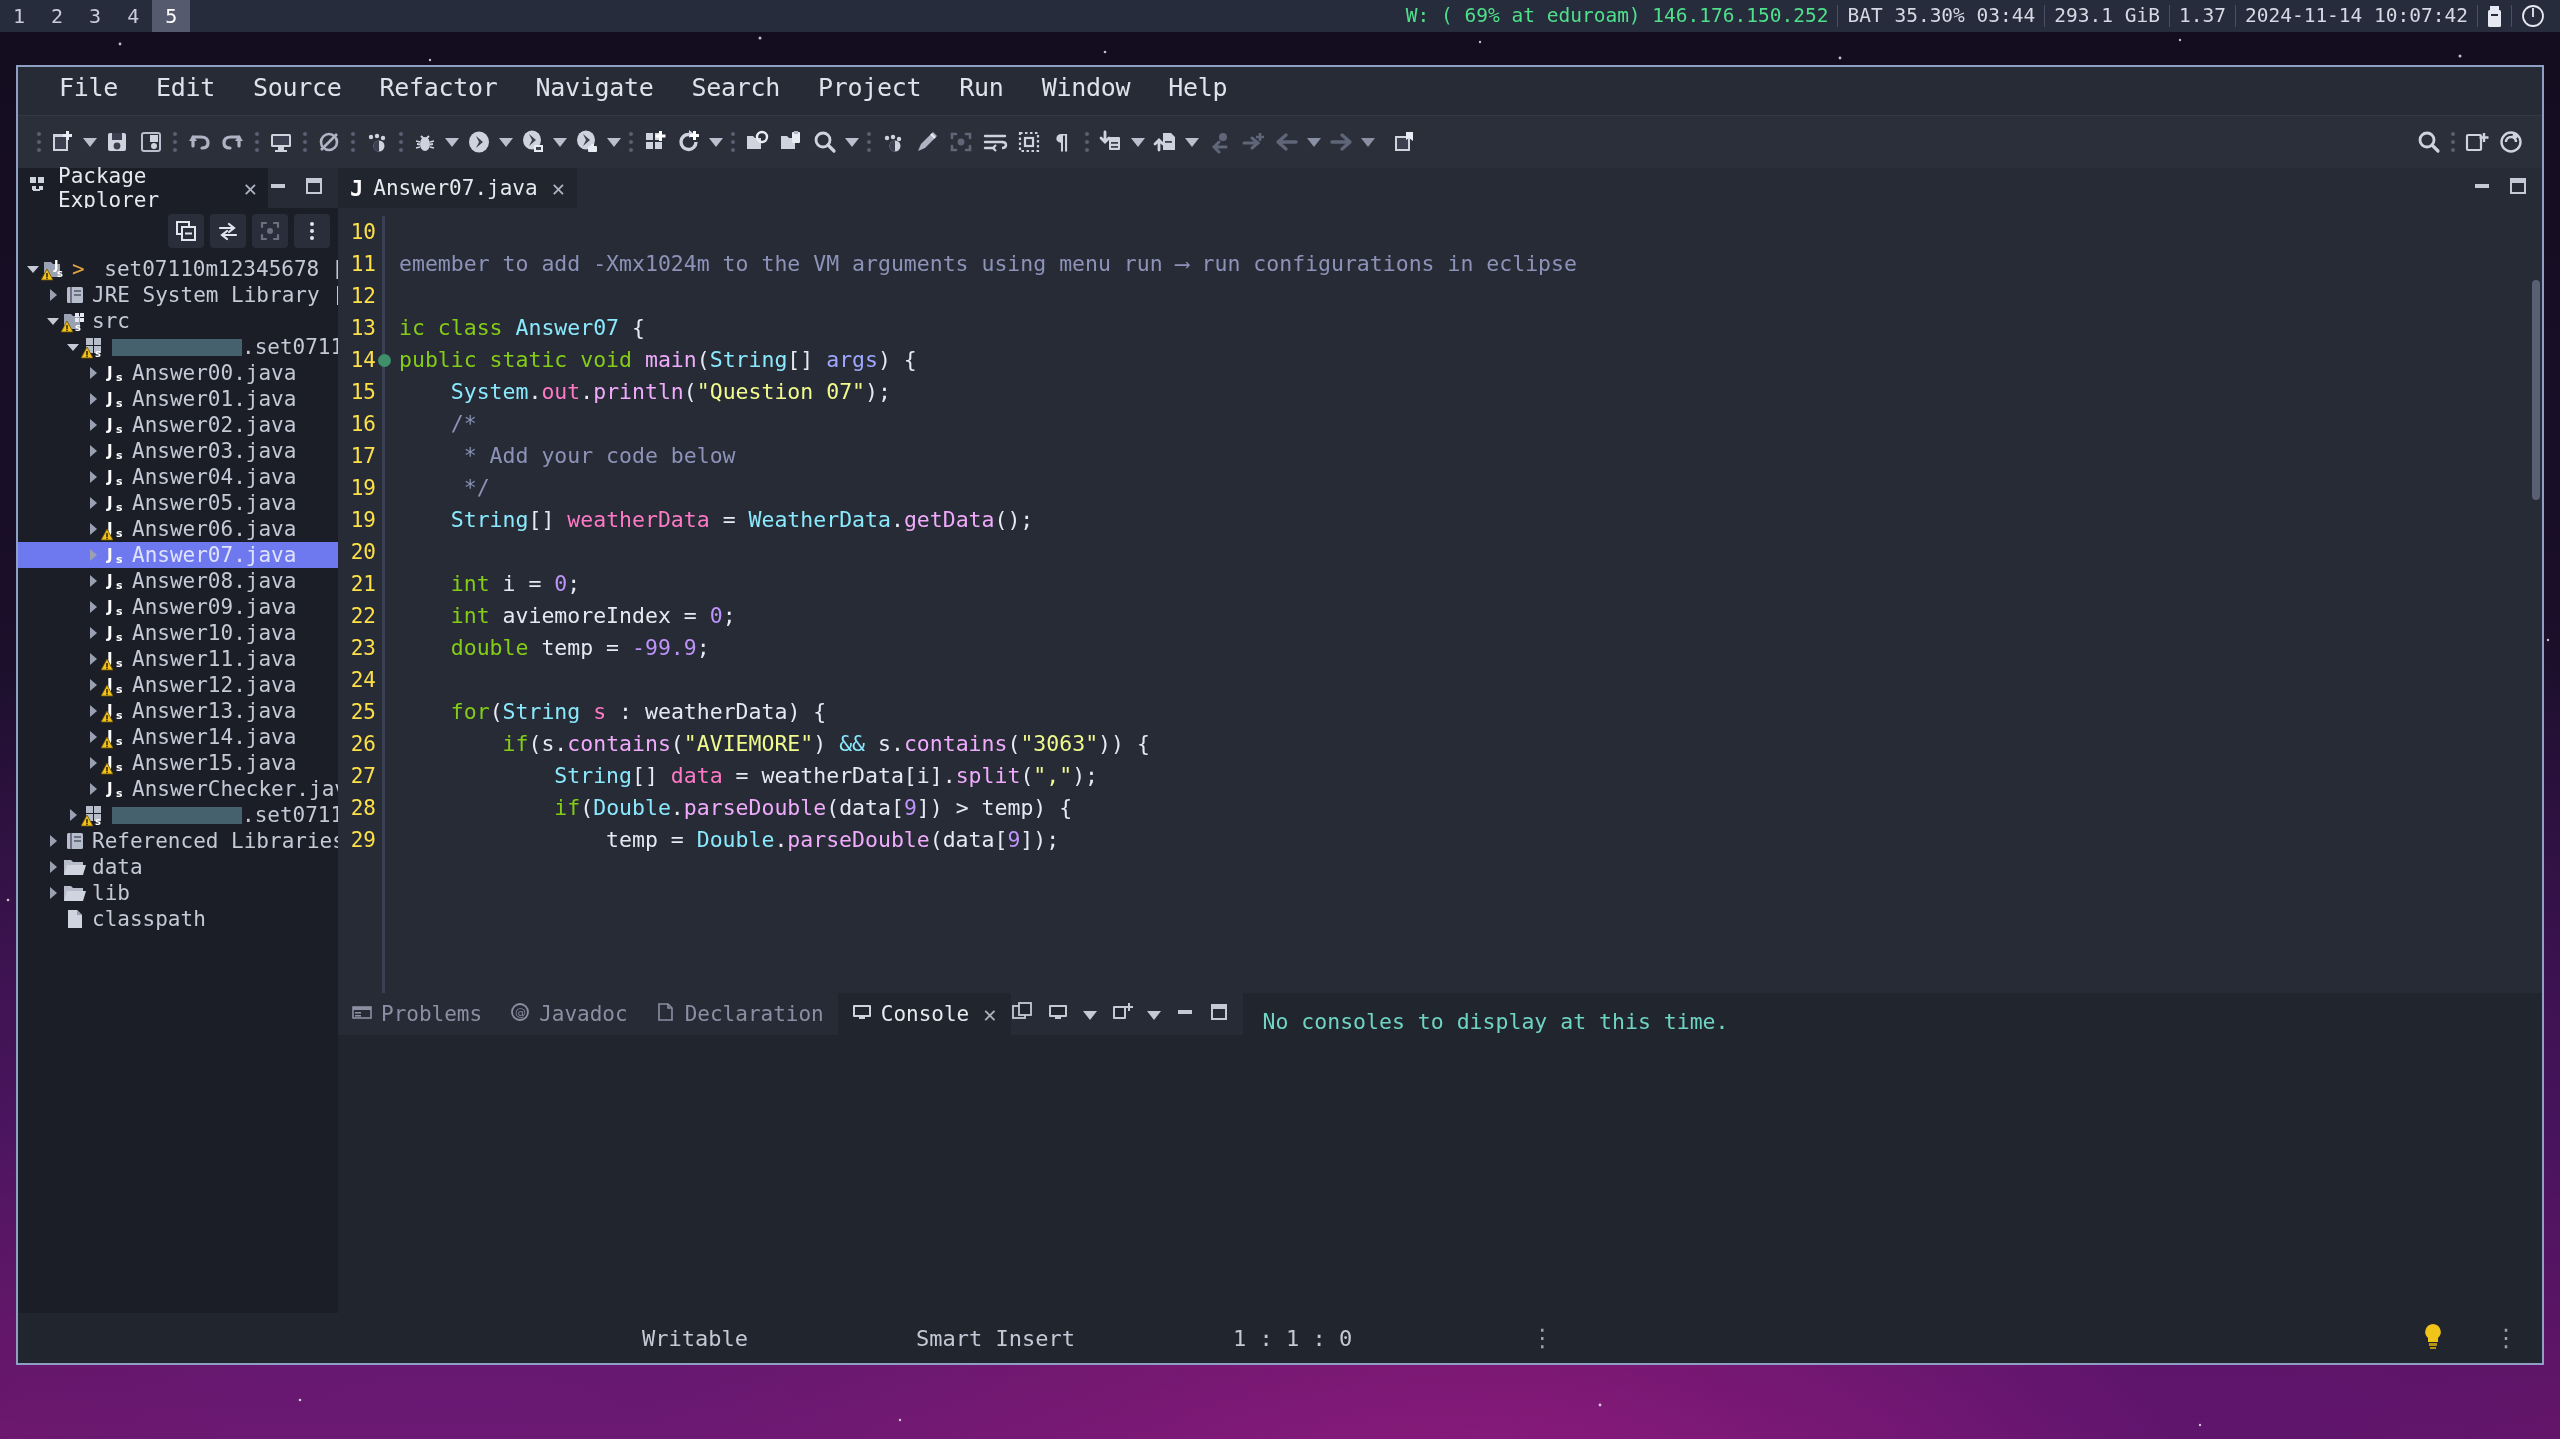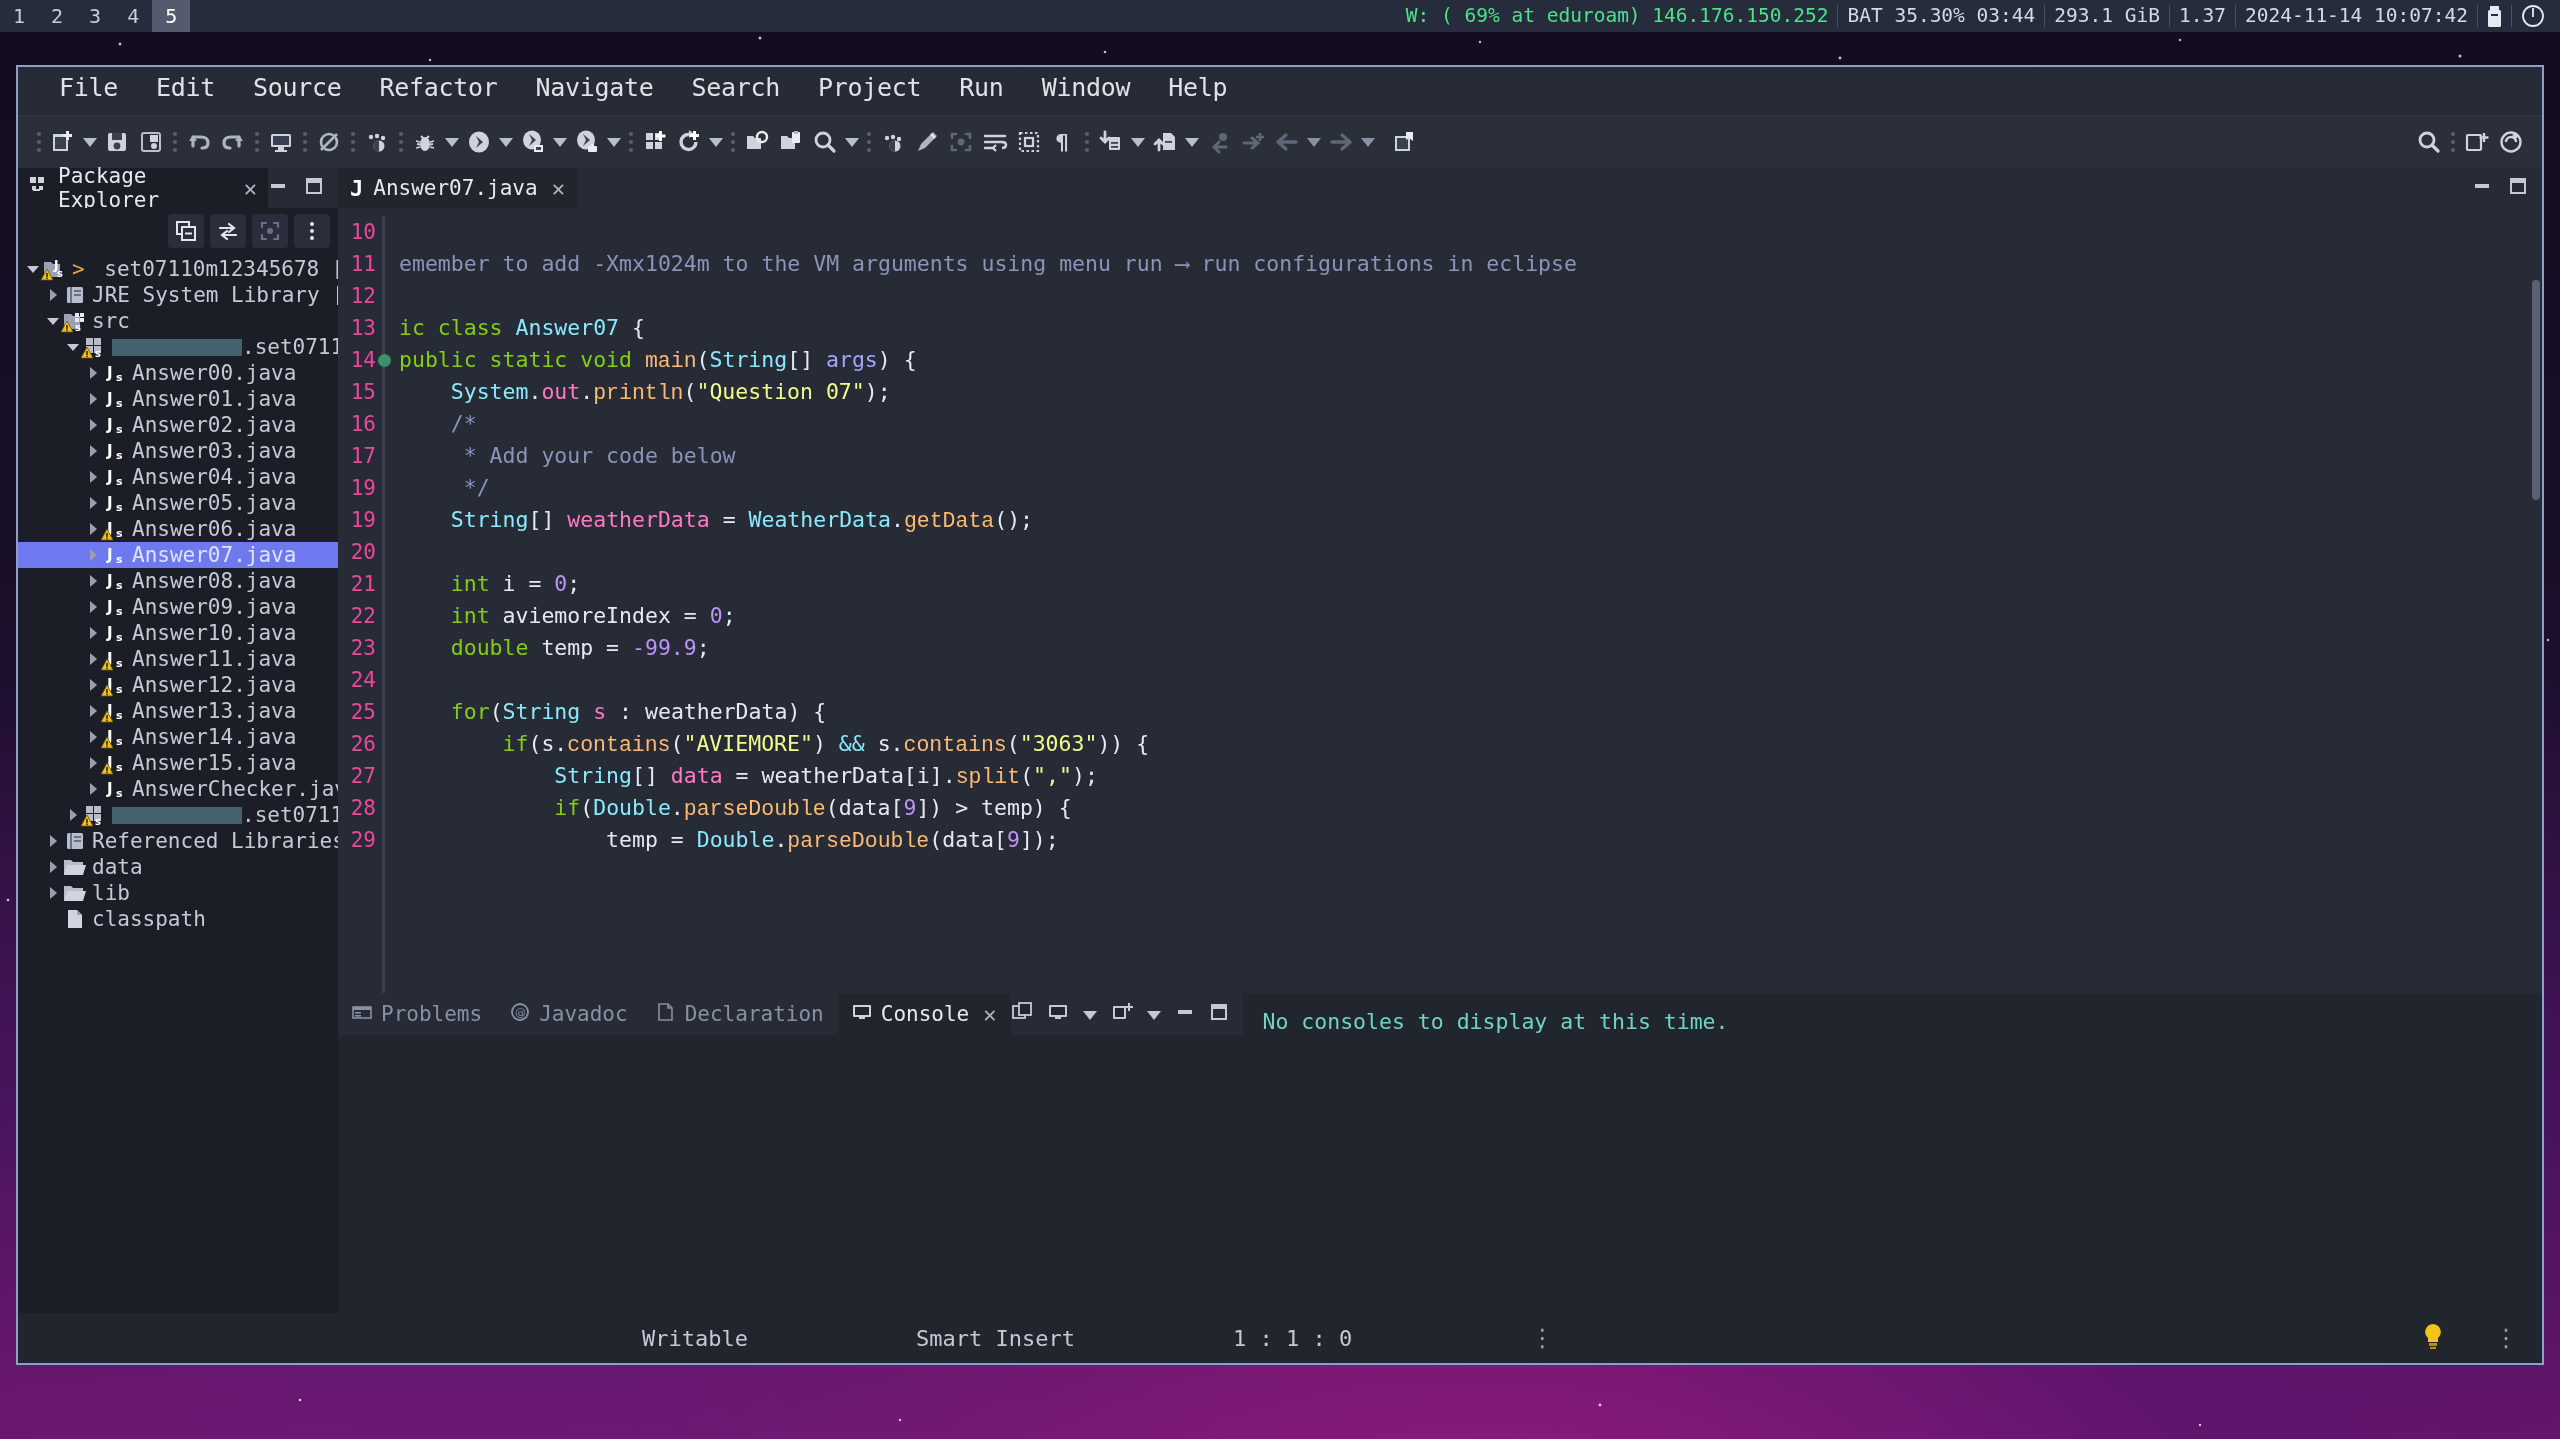--- a/index.html
+++ b/index.html
@@ -111,36 +111,36 @@
   #ed-tab { background:#21252e; display:flex; align-items:center; gap:10px;
             padding:0 12px; color:#e7e9f0; font-size:21px; }
   #ed-tab .jico { color:#ffffff; font-weight:bold; font-size:22px; }
   #ed-tab .close { color:#aeb3c2; font-size:22px; margin-left:4px; }
   #ed-winbtns { margin-left:auto; display:flex; align-items:center; gap:16px; padding-right:14px; }
 
   #codewrap { flex:1 1 auto; display:flex; min-height:0; position:relative;
               background:#262b36; overflow:hidden; }
   #gutter { width:44px; flex:0 0 44px; background:#262b36; text-align:right;
             padding-top:8px; }
-  #gutter .gl { height:32px; line-height:32px; color:#ec4899; font-size:21px;
+  #gutter .gl { height:32px; line-height:32px; color:#fde047; font-size:21px;
                 padding-right:6px; position:relative; }
   #gutter .gl .bp { position:absolute; right:-9px; top:10px; width:13px; height:13px;
                     border-radius:50%; background:#3f8f6b; }
   #codebar { width:3px; flex:0 0 3px; background:#3a4152; margin-top:8px; }
   #code { flex:1 1 auto; padding:8px 0 0 14px; overflow:hidden;
           font-size:21.5px; line-height:32px; white-space:pre;
           font-family:"DejaVu Sans Mono", monospace; }
   #code .ln { height:32px; }
   #vscroll { position:absolute; right:2px; top:72px; width:8px; height:220px;
              background:#5a6073; border-radius:4px; }
 
   
   .t-kw   { color:#84cc16; }
   .t-type { color:#8be9fd; }
-  .t-meth { color:#fdba74;font-family:Liberation Mono, monospace; }
+  .t-meth { color:#f0abfc; }
   .t-str  { color:#f1fa8c; }
   .t-cmt  { color:#8d93b8; }
   .t-var  { color:#ff79c6; }
   .t-num  { color:#bd93f9; }
   .t-pl   { color:#e6e9f2; }
   .t-fld  { color:#a0a7ff; }
 
   
   #console-panel { flex:0 0 320px; display:flex; flex-direction:row;
                    background:#21252e; min-height:0; }

